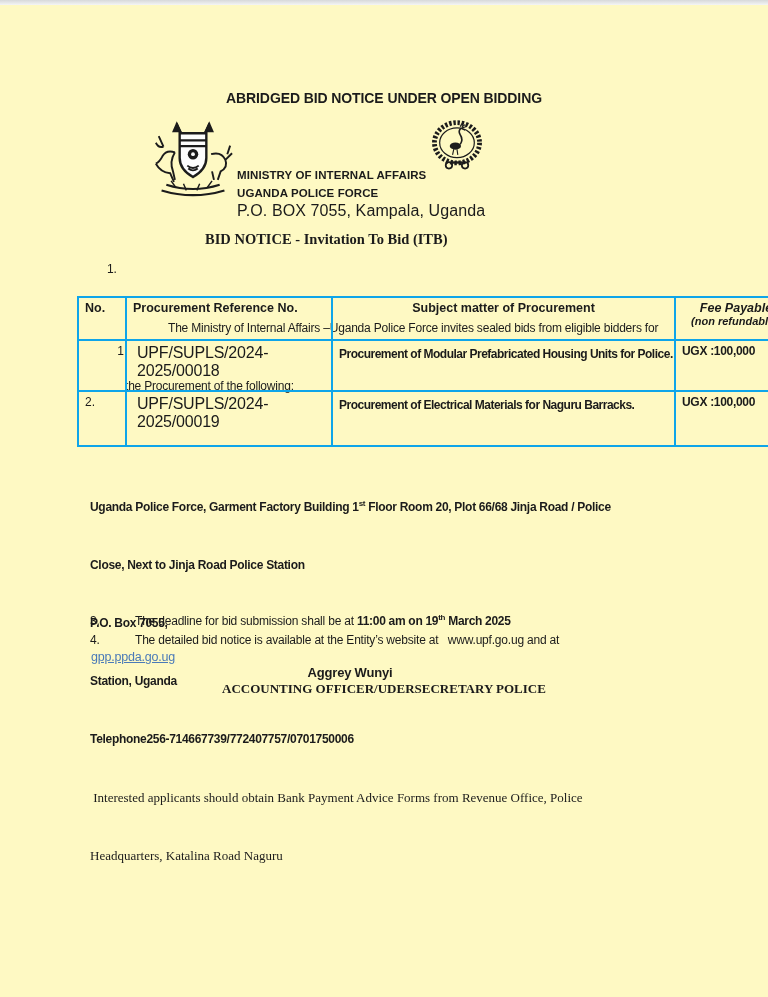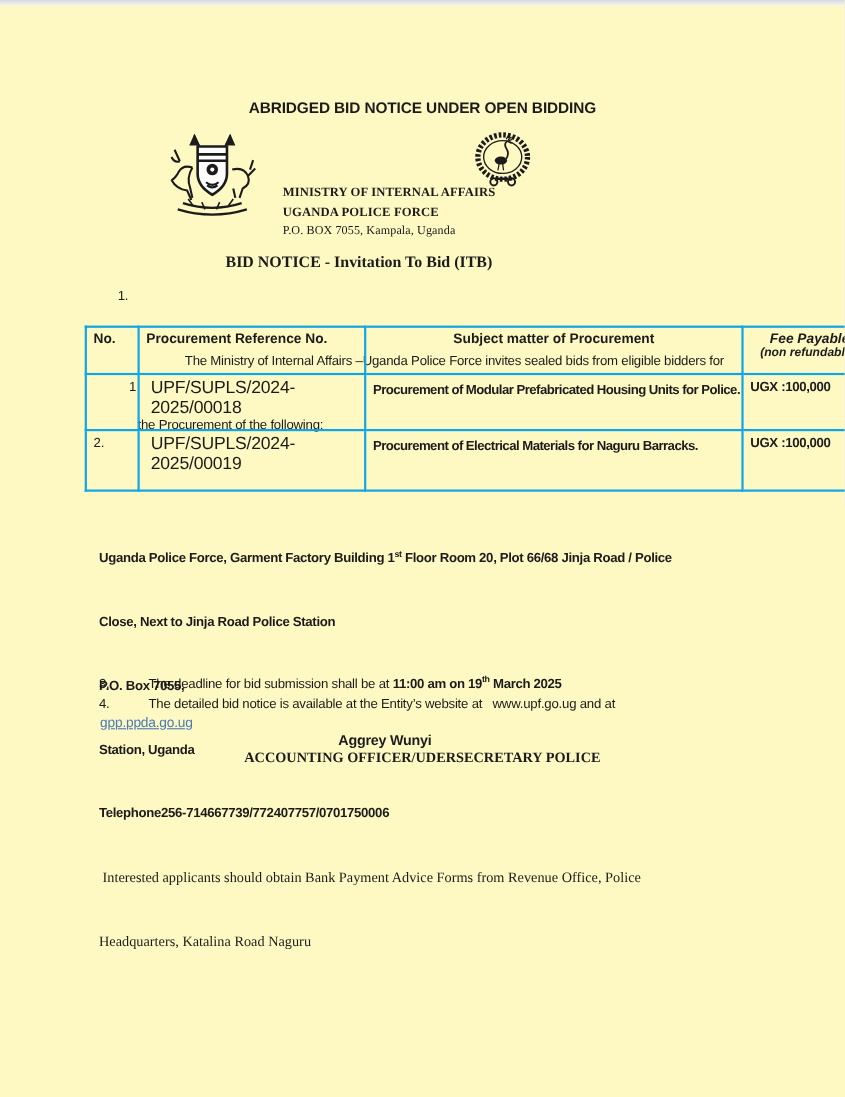--- a/index.html
+++ b/index.html
@@ -14,23 +14,23 @@
   .scan-top{position:absolute;top:0;left:0;right:0;height:5px;
     background:linear-gradient(to bottom,#d7d9da,#f4f5f5);}
   .doc-title{
     position:absolute;top:90px;left:0;width:768px;
     text-align:center;font-size:14px;font-weight:bold;
     letter-spacing:-0.1px;white-space:pre;
   }
   .emblem{position:absolute;}
   .emblem-left{left:145px;top:118px;}
   .emblem-right{left:428px;top:115px;}
-  .letterhead{position:absolute;left:257px;top:167px;line-height:17.5px;font-family:Liberation Serif, serif;}
+  .letterhead{position:absolute;left:237px;top:167px;line-height:17.5px;}
   .lh-bold{font-weight:bold;font-size:11.5px;letter-spacing:0.1px;}
-  .lh-addr{font-size:11px;letter-spacing:0.1px;}
+  .lh-addr{font-size:16px;letter-spacing:0.1px;}
   .subtitle{
     position:absolute;left:205px;top:231px;
     font-family:"Liberation Serif",serif;font-weight:bold;font-size:14.5px;
   }
   .para{position:absolute;font-size:12px;letter-spacing:-0.2px;
     line-height:19.5px;white-space:pre-wrap;}
   .para1{left:107px;top:260px;width:660px;}
   .para1 .pnum{position:absolute;left:0;top:0;}
   .para1 .l1{margin-left:61px;}
   .para1 .l2{margin-left:18px;}

